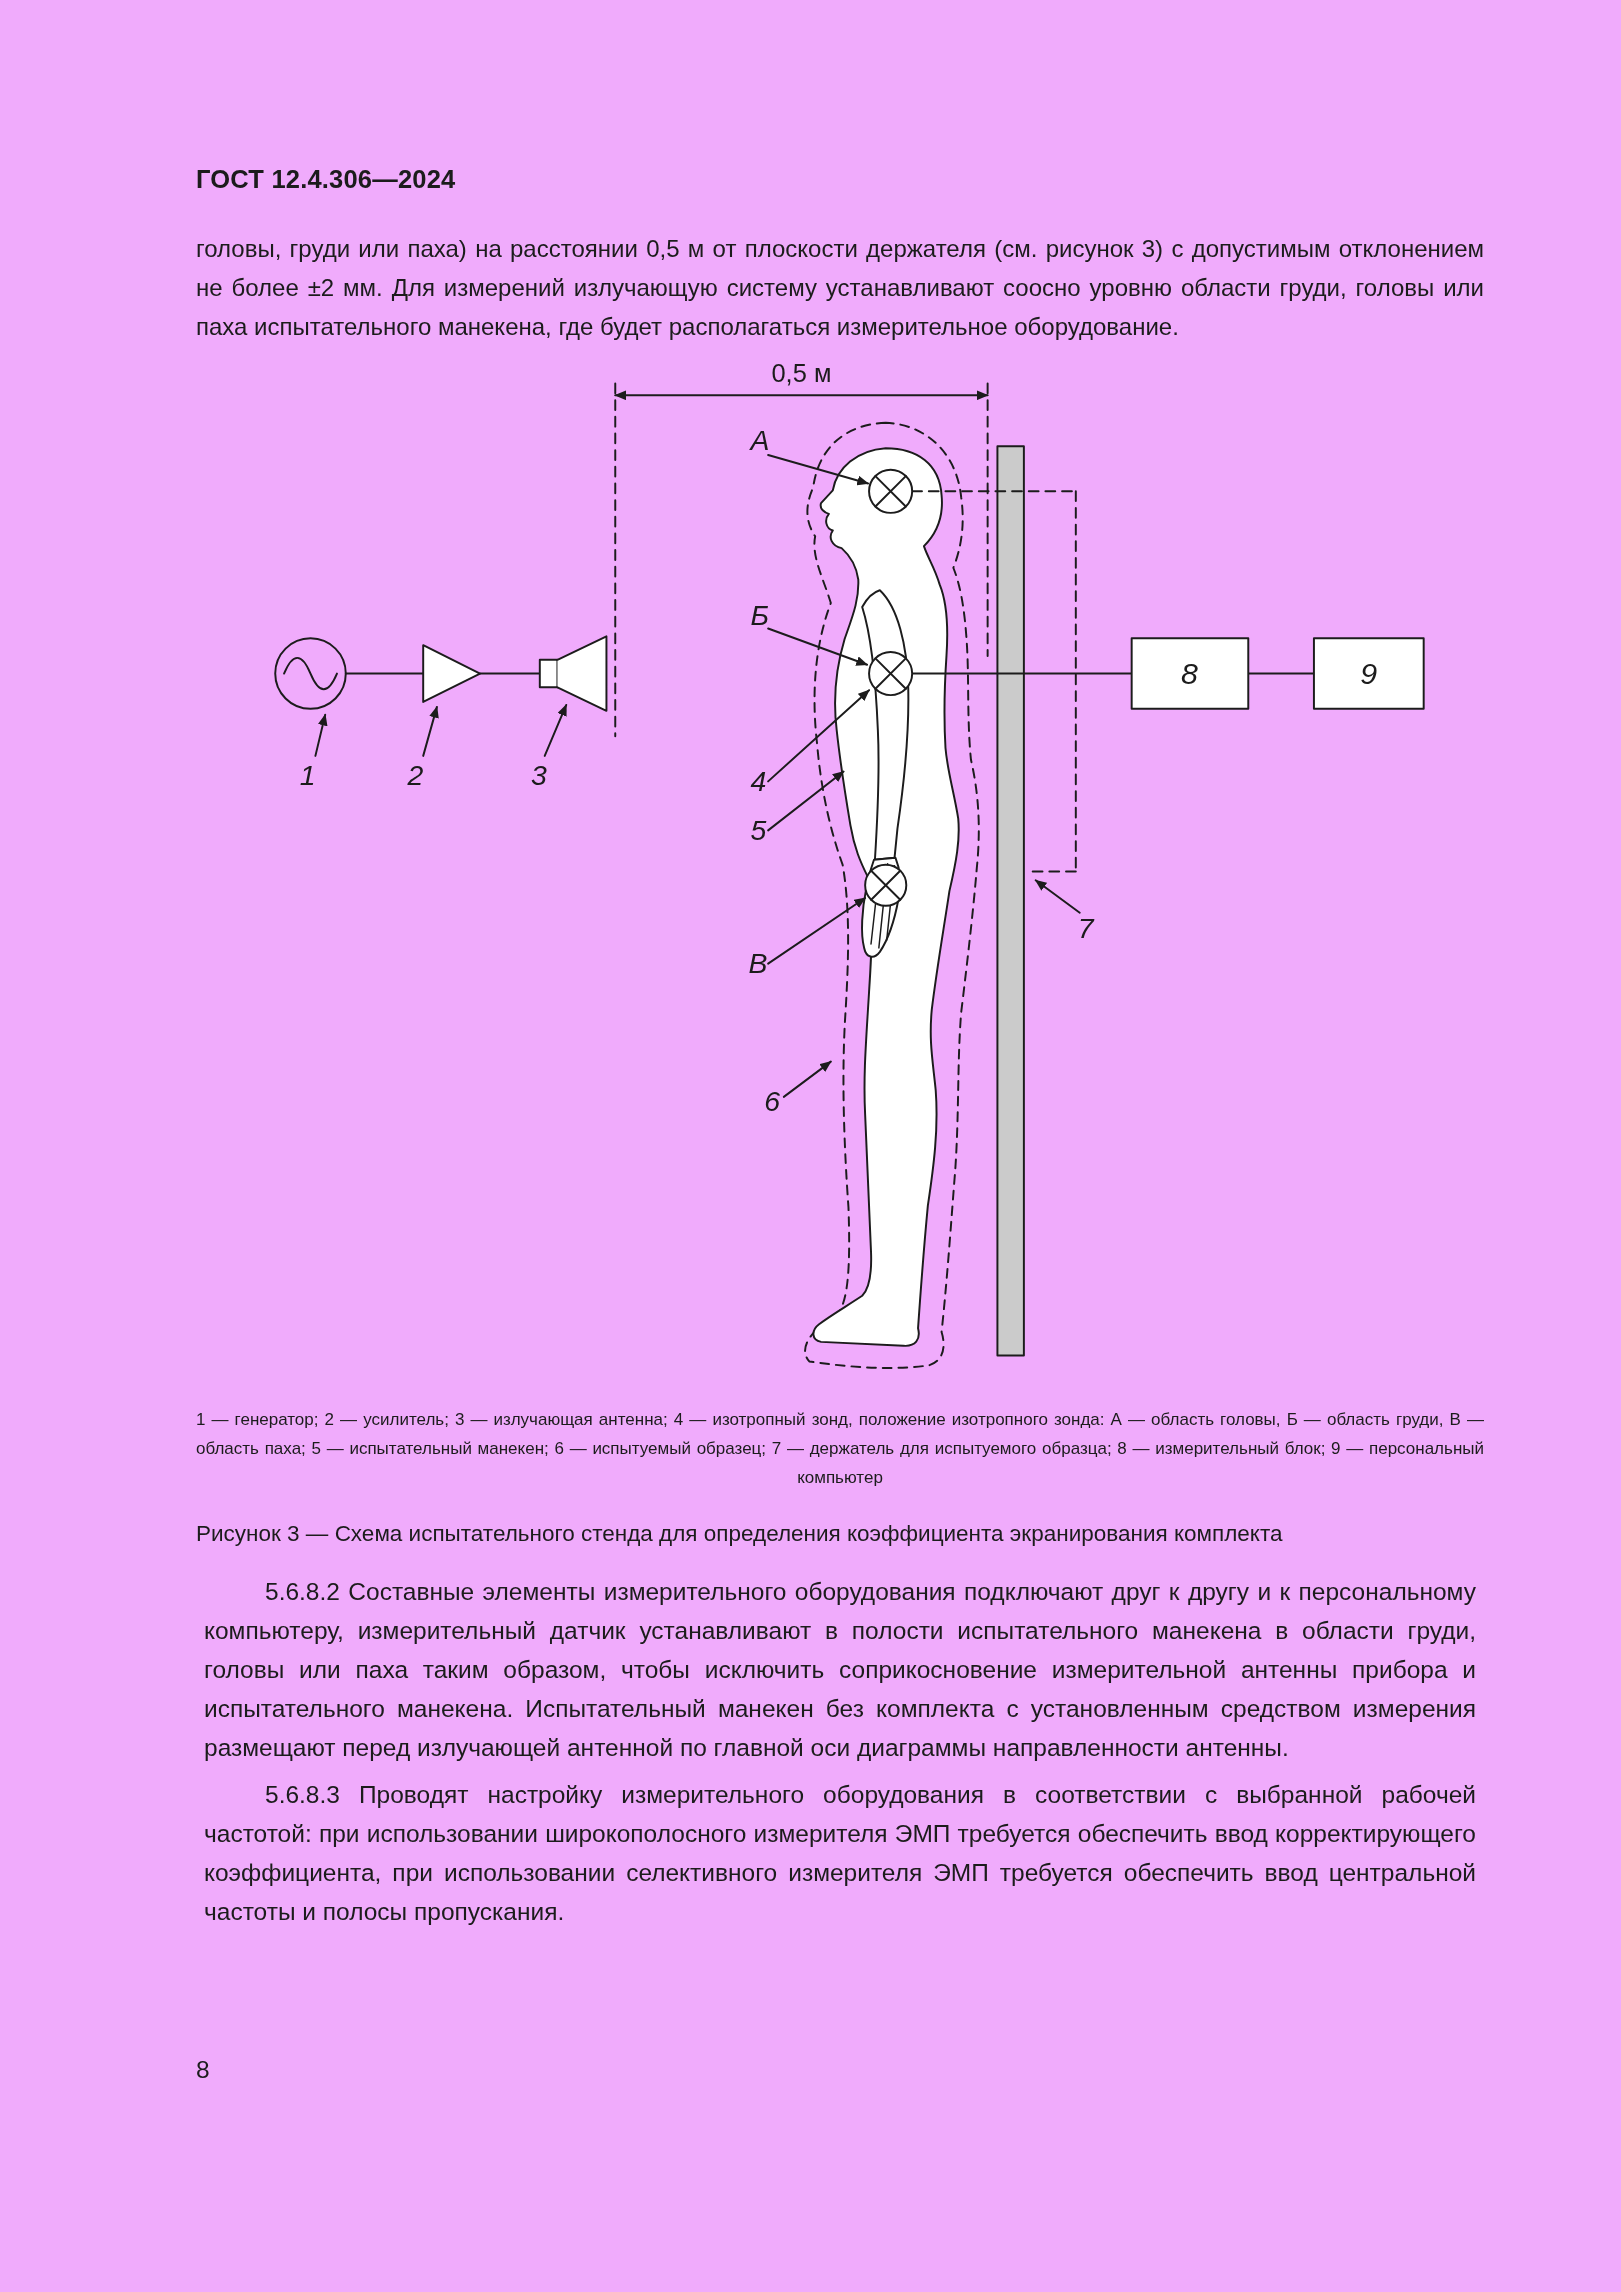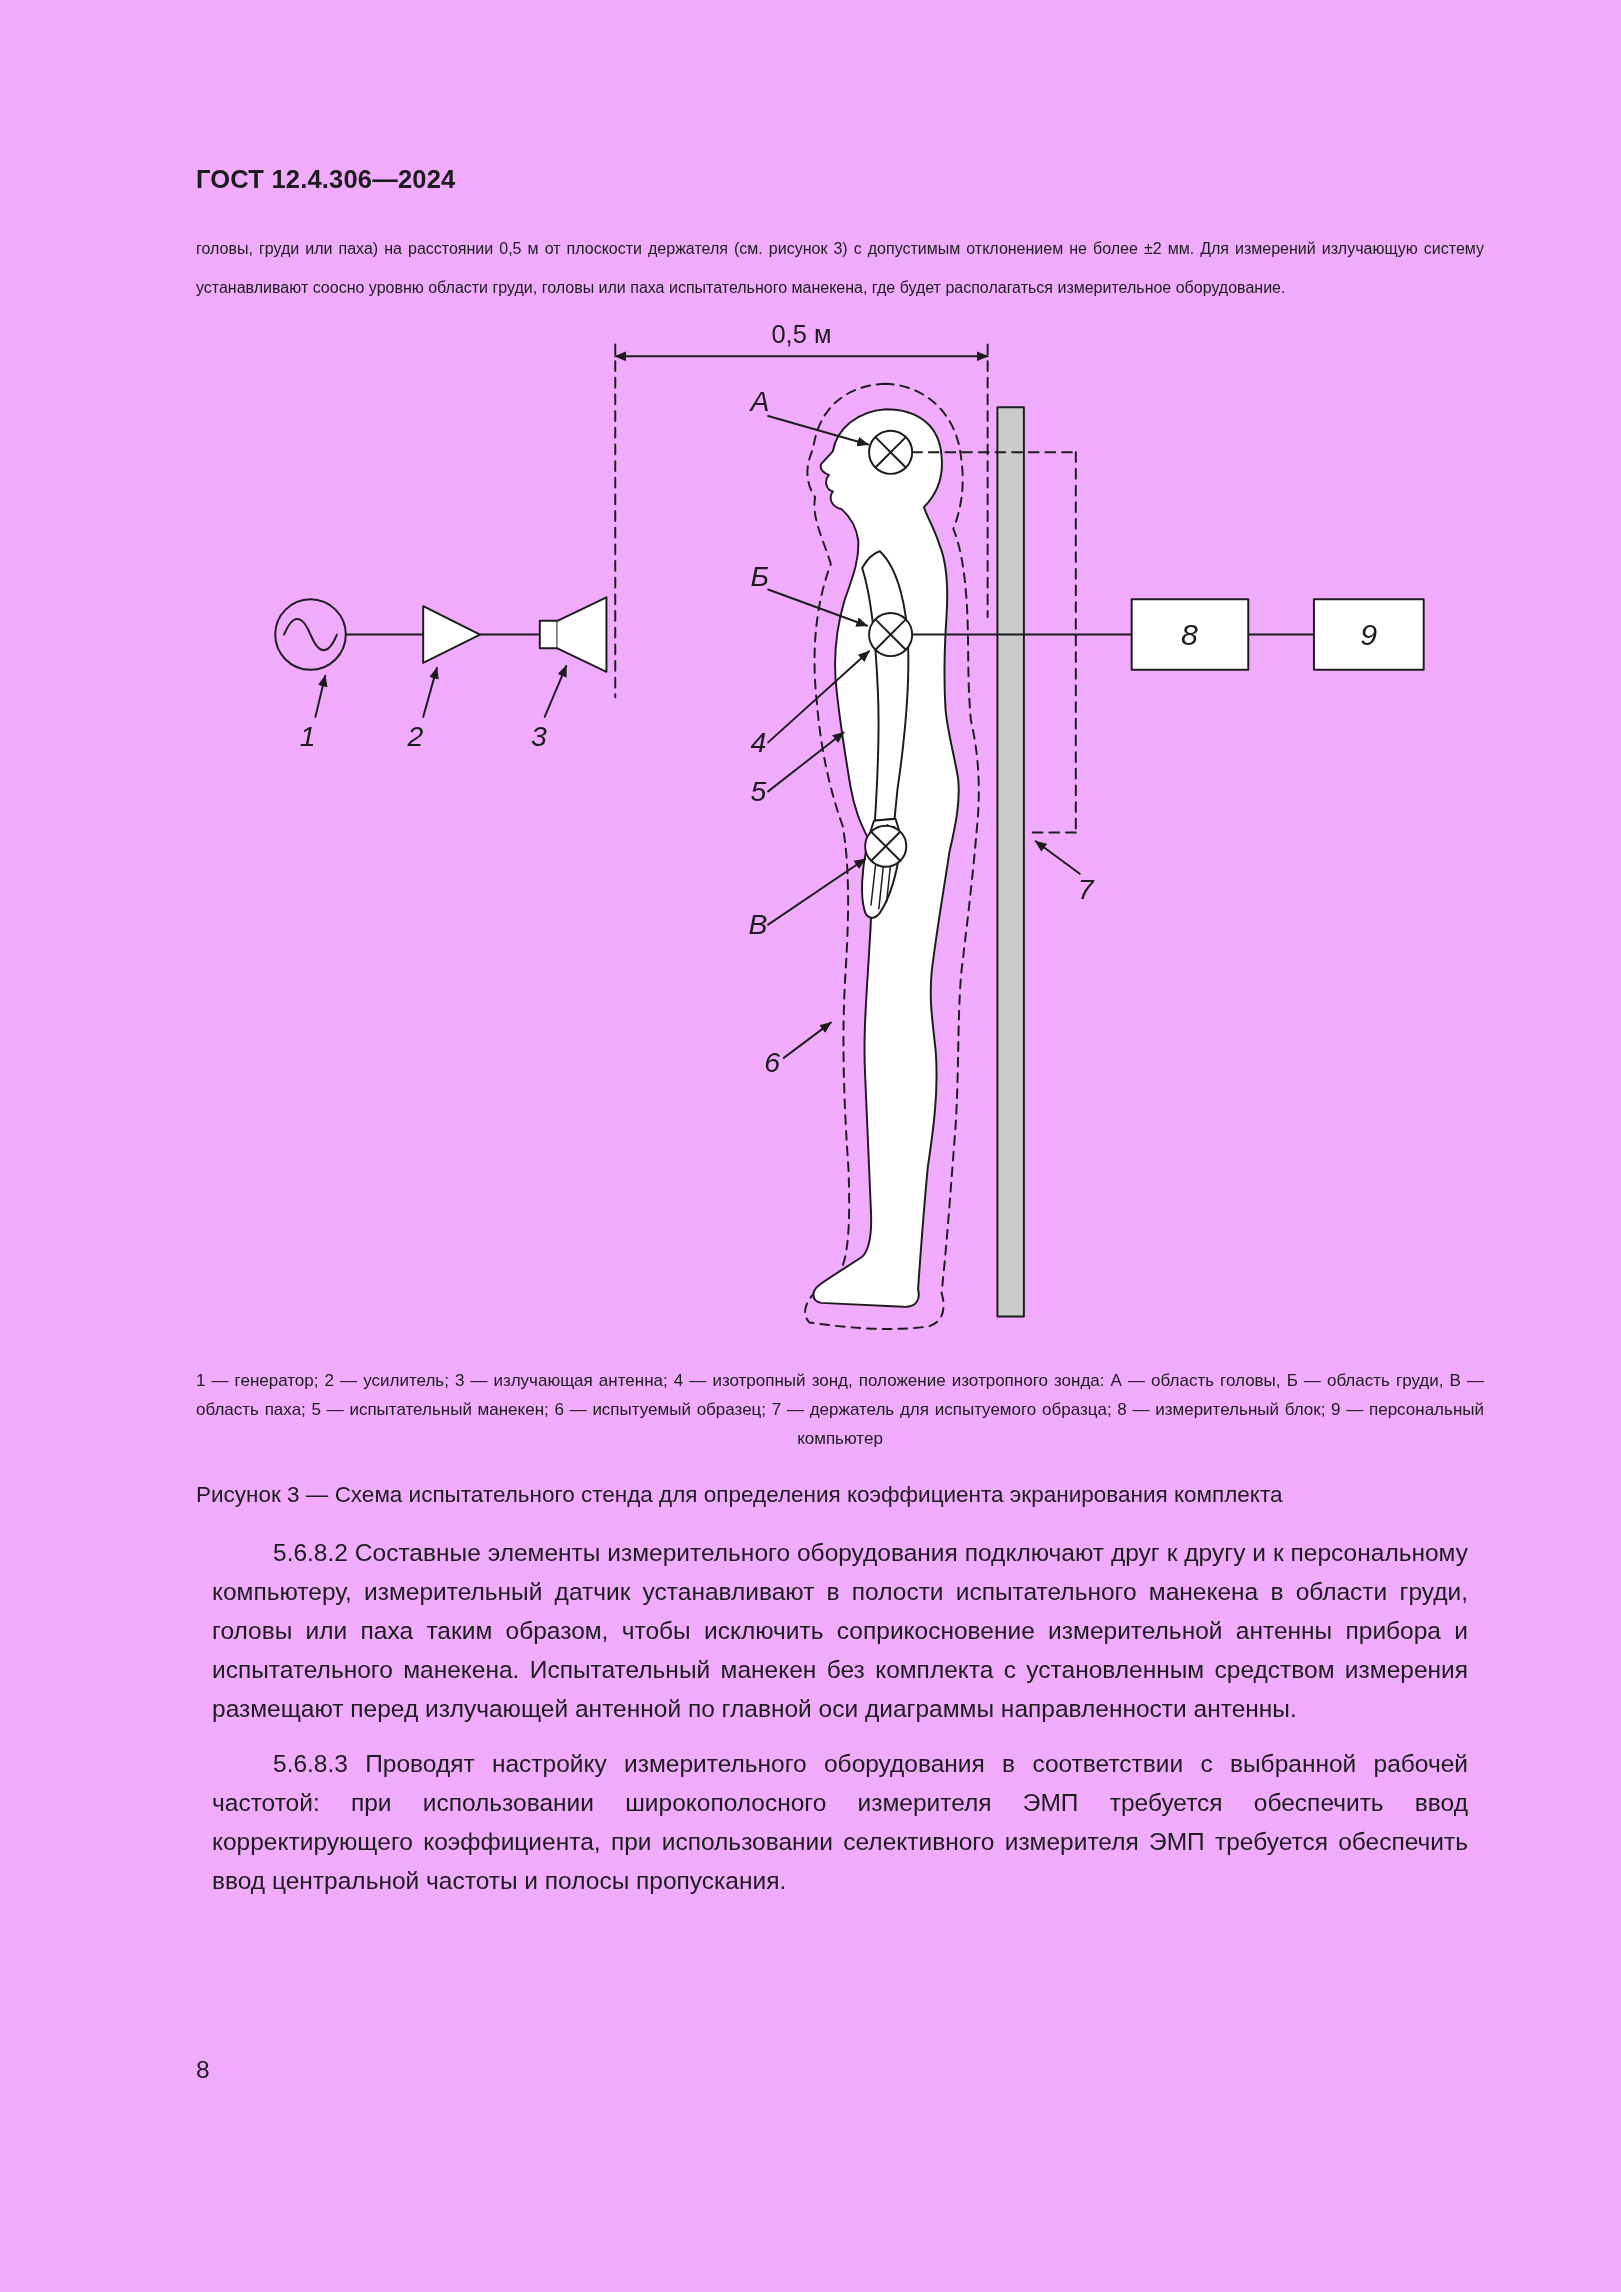--- a/index.html
+++ b/index.html
@@ -4,34 +4,34 @@
 <style>
   html,body { margin:0; padding:0; background:#9b9b9b; }
   .page {
     width:1621px; height:2293px; background:#f0abfc; position:relative;
     margin:0 auto; font-family:"Liberation Sans", sans-serif; color:#1c1c1c;
     overflow:hidden;
   }
   .content { position:absolute; left:196px; top:165px; width:1288px; }
   .doc-header { font-size:25.5px; font-weight:bold; letter-spacing:0.2px; }
   .intro {
-    margin:35px 0 0 0; font-size:16px; line-height:39px; text-align:justify;
+    margin:35px 0 0 0; font-size:24px; line-height:39px; text-align:justify;
   }
   .figure-wrap { margin:13.7px 0 0 -19.6px; width:1294px; }
   svg text { font-family:"Liberation Sans", sans-serif; fill:#1c1c1c; }
   svg text.lbl { font-size:29px; font-style:italic; }
   svg text.boxnum { font-size:31px; font-style:italic; text-anchor:middle; }
   svg text.dim { font-size:26px; text-anchor:middle; }
   .legend {
     margin:17px 0 0 0; font-size:17px; line-height:29px;
     text-align:justify; text-align-last:center;
   }
   .caption { margin:29px 0 0 0; font-size:22.5px; text-align:left; }
   .body-par {
-    margin:16px; font-size:24.5px; line-height:39px; text-align:justify;
+    margin:8px; font-size:24.5px; line-height:39px; text-align:justify;
     text-indent:61px;
   }
   .body-par.first { margin-top:25.5px; }
   .page-number { position:absolute; left:196px; top:2056px; font-size:24.5px; }
 </style>
 </head>
 <body>
 
 <div class="page">
   <div class="content">

